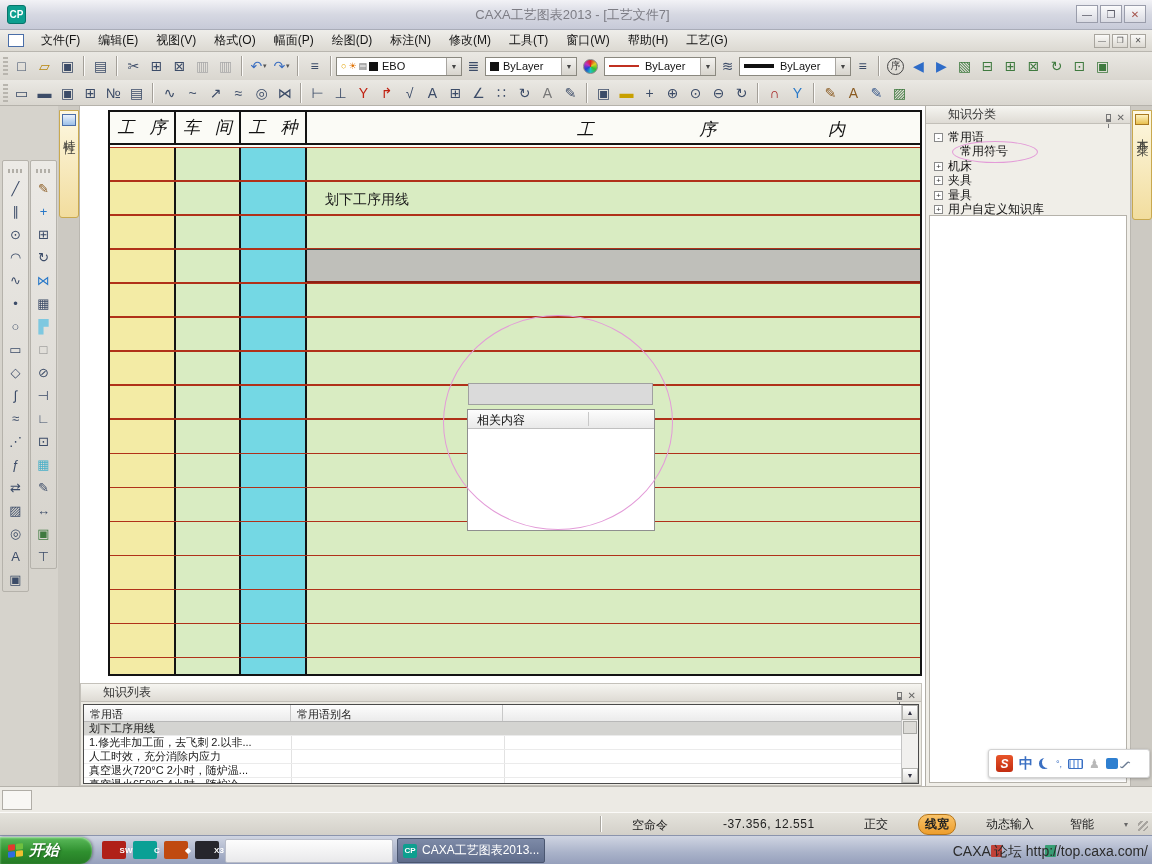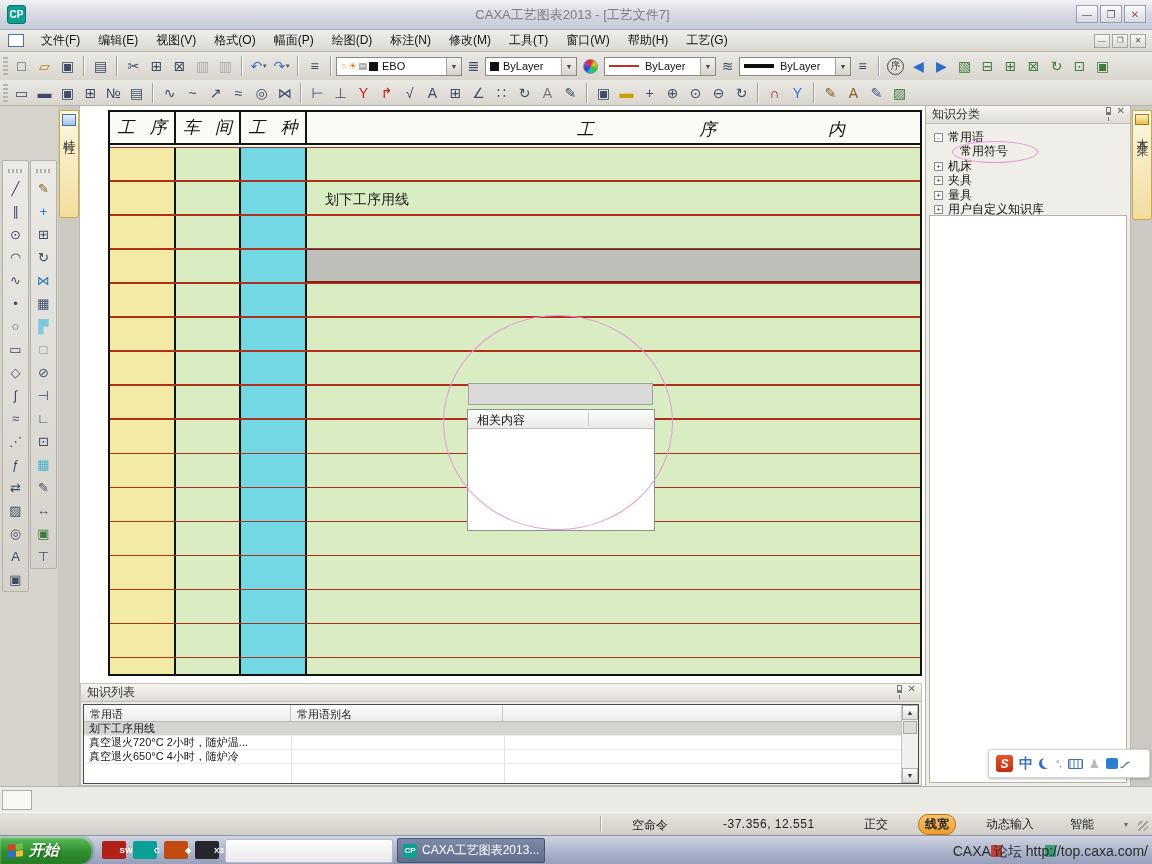--- a/index.html
+++ b/index.html
@@ -102,21 +102,21 @@
   .pp-bar{position:absolute;left:388px;top:277px;width:185px;height:22px;background:#dadada;border:1px solid #a0a0a0;}
   .pp-list{position:absolute;left:387px;top:303px;width:188px;height:122px;background:#fff;border:1px solid #8f8f8f;}
   .pp-hdr{height:19px;background:linear-gradient(#fdfdfd,#e9e9e9);border-bottom:1px solid #c0c0c0;
     font-size:12px;color:#111;padding:2px 0 0 9px;position:relative;}
   .pp-div{position:absolute;left:120px;top:2px;bottom:2px;width:1px;background:#c8c8c8;}
   .ellipse{position:absolute;border:1.8px solid #e39bd8;border-radius:50%;pointer-events:none;}
   .ell-big{left:363px;top:209px;width:230px;height:215px;}
 
   
   #kpanel{position:absolute;left:925px;top:106px;width:205px;bottom:78px;background:#f0eee8;border-left:1px solid #b0ada6;}
-  .ptitle{height:18px;display:flex;align-items:flex-start;font-size:12px;color:#333;padding-left:6px;
+  .ptitle{height:18px;display:flex;align-items:flex-end;font-size:12px;color:#333;padding-left:22px;
     background:linear-gradient(#f6f5f1,#dedbd4);border-bottom:1px solid #c2bfb8;}
   .ptools{margin-left:auto;display:flex;gap:6px;padding-right:5px;align-items:center;}
   .pin{width:5px;height:8px;border:1px solid #777;border-bottom:3px solid #777;position:relative;}
   .pin::after{content:"";position:absolute;left:1px;top:9px;width:1px;height:4px;background:#777;}
   .xglyph{font-size:10px;color:#666;line-height:1;}
   .tree{padding:6px 0 0 8px;font-size:12px;color:#111;}
   .trow{height:14px;display:flex;align-items:center;position:relative;margin-bottom:0.5px;}
   .exp{width:9px;height:9px;border:1px solid #8a8a8a;background:#fff;font-size:8px;line-height:7px;
     text-align:center;margin-right:5px;color:#333;flex:0 0 auto;}
   .tind{width:26px;flex:0 0 auto;}
@@ -492,20 +492,22 @@
     <div class="btable">
       <div class="bhead">
         <div class="bhc bhc1">常用语</div>
         <div class="bhc bhc2">常用语别名</div>
         <div class="bhc bhc3"></div>
       </div>
       <div class="bcoldiv" style="left:207px"></div>
       <div class="bcoldiv" style="left:420px"></div>
       <div class="brows" id="brows">
           <div class="brow sel">划下工序用线</div>
+          <div class="brow">1.修光非加工面，去飞刺  2.以非...</div>
+          <div class="brow">人工时效，充分消除内应力</div>
           <div class="brow">真空退火720°C  2小时，随炉温...</div>
           <div class="brow">真空退火650°C  4小时，随炉冷</div>
         </div>
       <div class="bscroll">
         <div class="sbtn up">▲</div>
         <div class="sthumb"></div>
         <div class="sbtn down">▼</div>
       </div>
     </div>
   </div>

